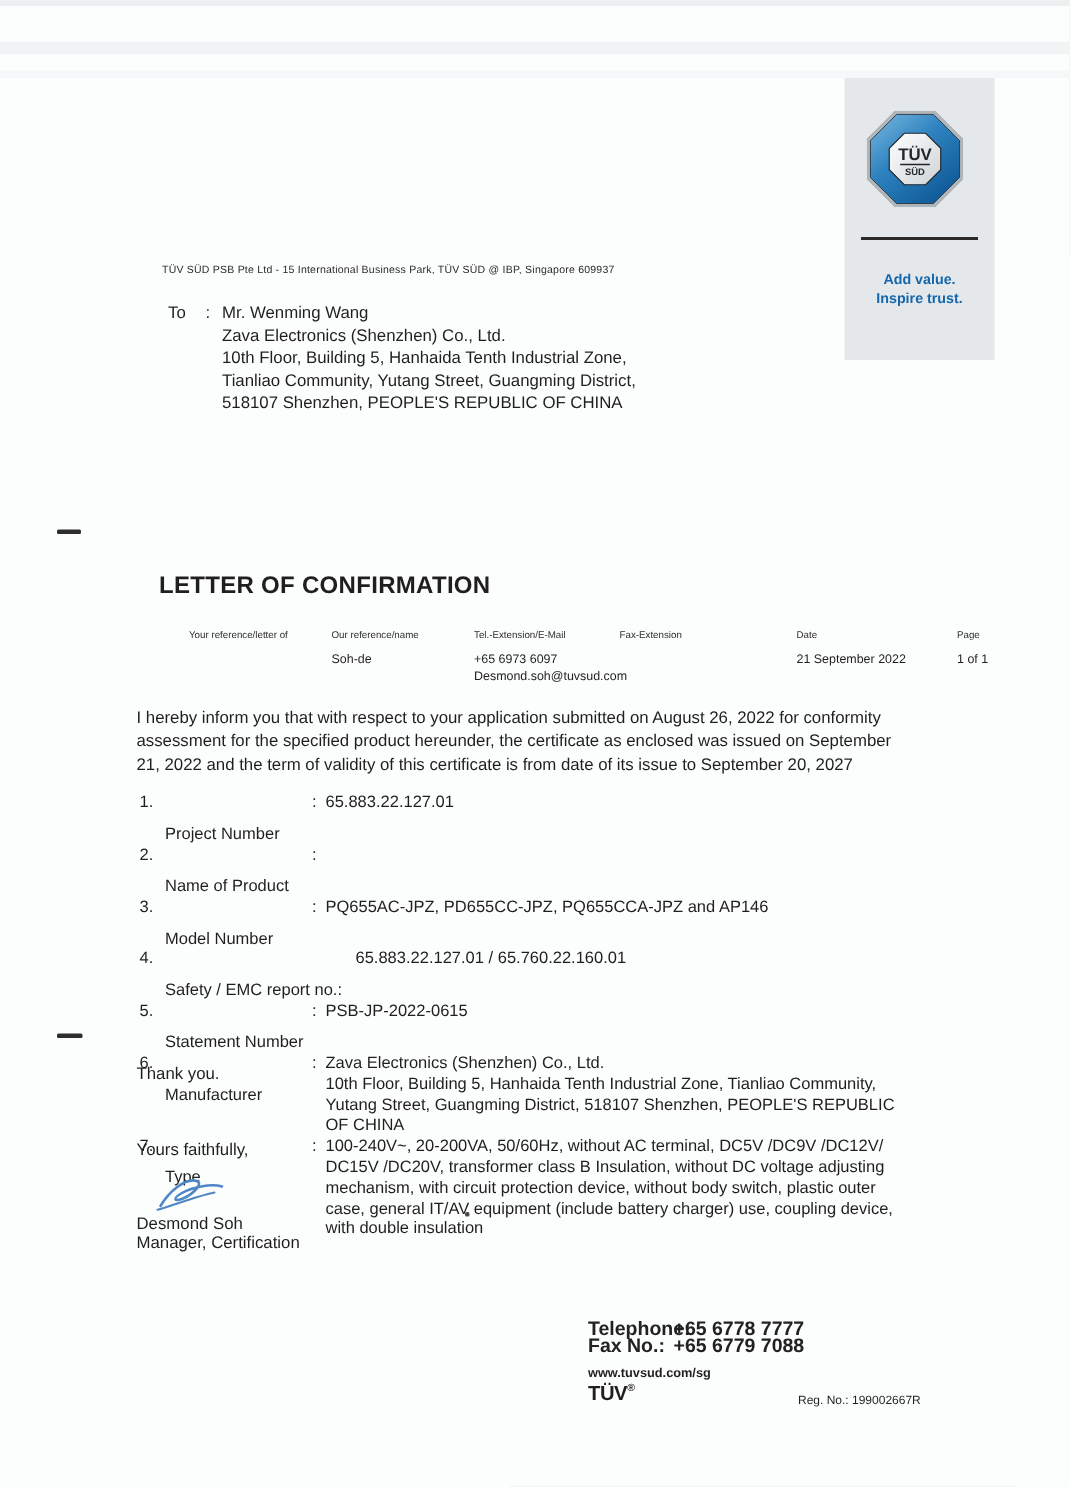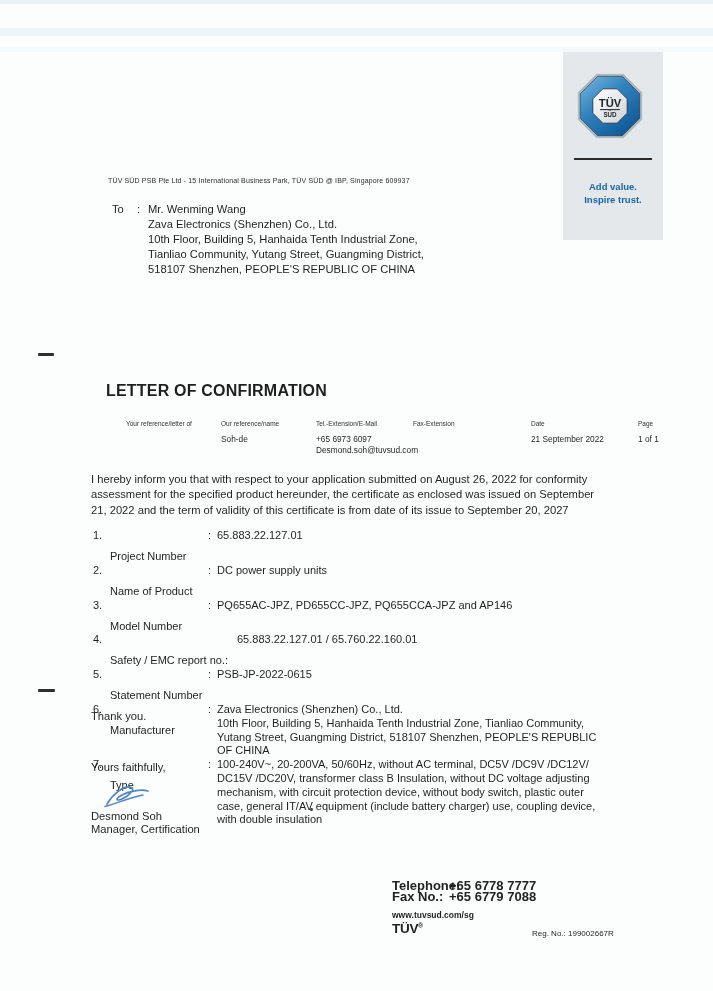--- a/index.html
+++ b/index.html
@@ -156,21 +156,20 @@
     <div class="li-row">
       <span class="li-num">1.</span>
       <span class="li-label">Project Number</span>
       <span class="li-sep">:</span>
       <span class="li-value">65.883.22.127.01</span>
     </div>
     <div class="li-row">
       <span class="li-num">2.</span>
       <span class="li-label">Name of Product</span>
       <span class="li-sep">:</span>
-      <span class="li-value">DC power supply units</span>
     </div>
     <div class="li-row">
       <span class="li-num">3.</span>
       <span class="li-label">Model Number</span>
       <span class="li-sep">:</span>
       <span class="li-value">PQ655AC-JPZ, PD655CC-JPZ, PQ655CCA-JPZ and AP146</span>
     </div>
     <div class="li-row">
       <span class="li-num">4.</span>
       <span class="li-label">Safety / EMC report no.:</span>

